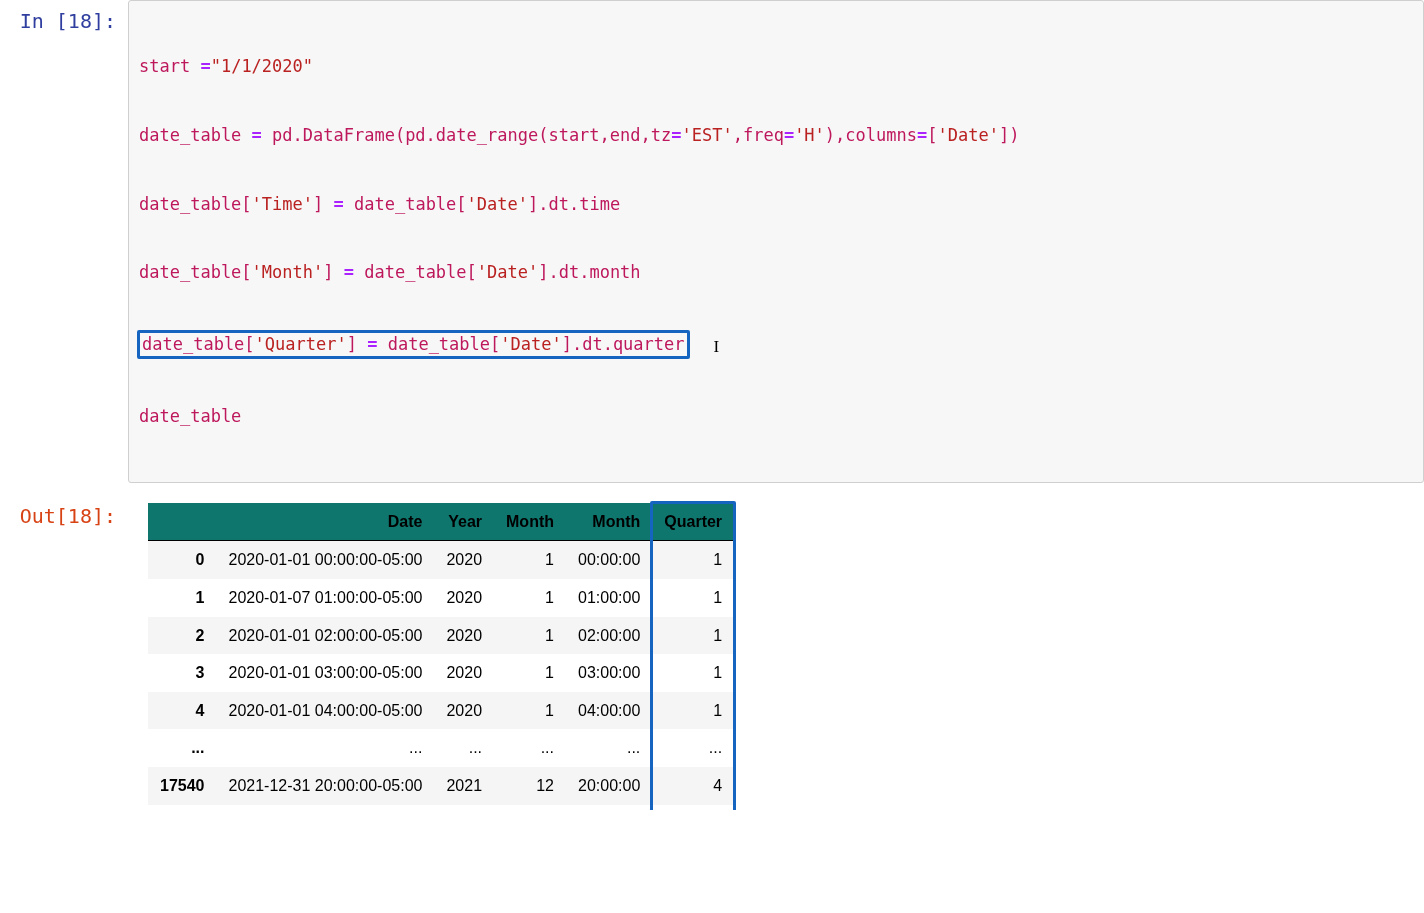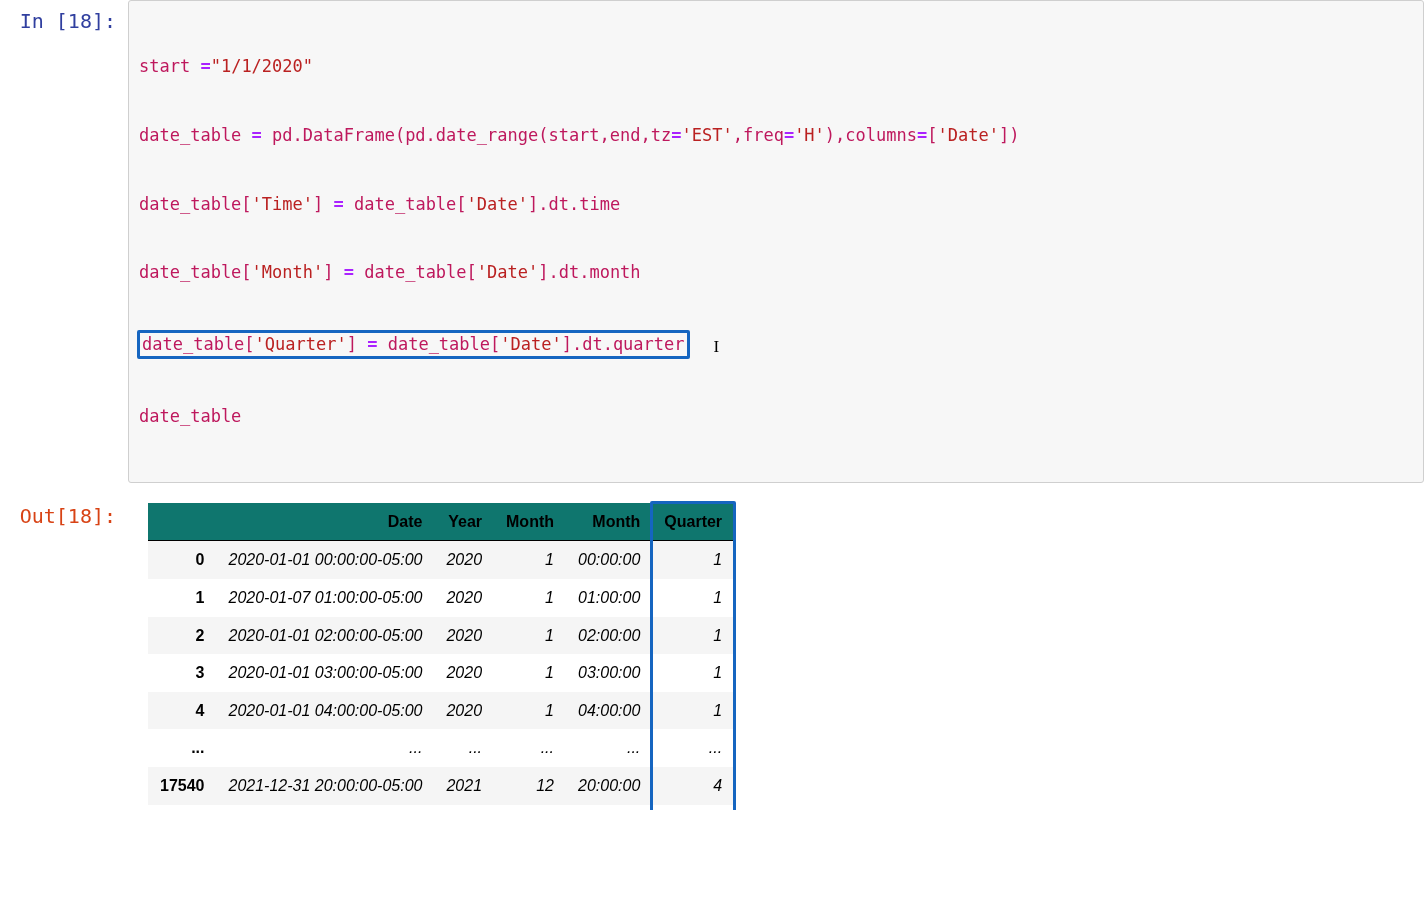--- a/index.html
+++ b/index.html
@@ -87,21 +87,20 @@
     }
     table.dataframe tbody th {
       font-weight: bold;
       text-align: right;
       padding: 8px 12px;
       background: #fff;
     }
     table.dataframe tbody td {
       text-align: right;
       padding: 8px 12px;
-      font-style: italic;
     }
     table.dataframe tbody tr:nth-child(odd) td,
     table.dataframe tbody tr:nth-child(odd) th {
       background: #f5f5f5;
     }
     table.dataframe tbody tr:nth-child(even) td,
     table.dataframe tbody tr:nth-child(even) th {
       background: #fff;
     }
 

